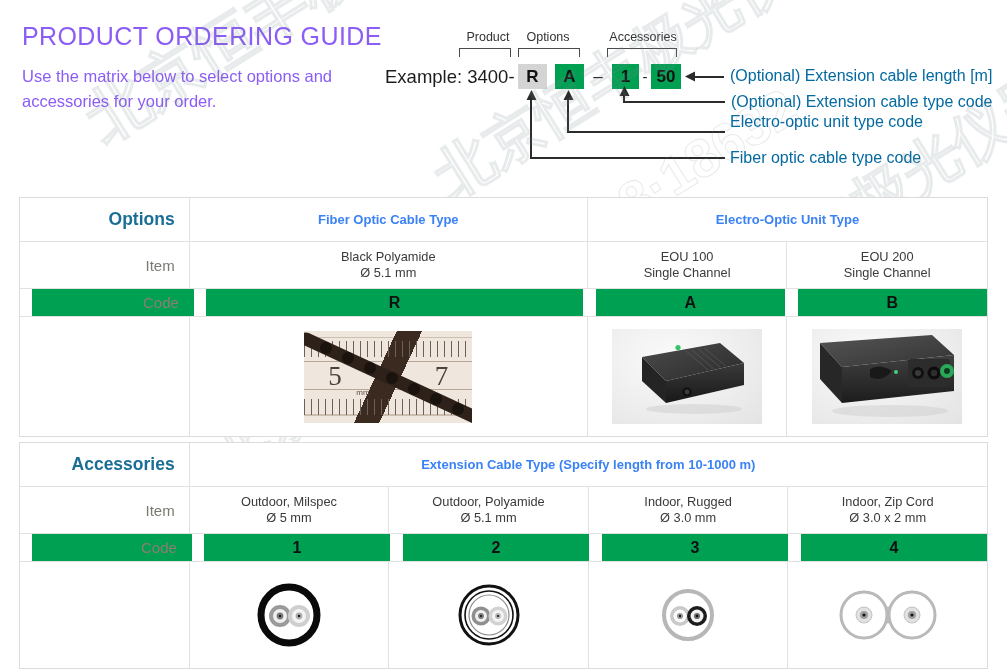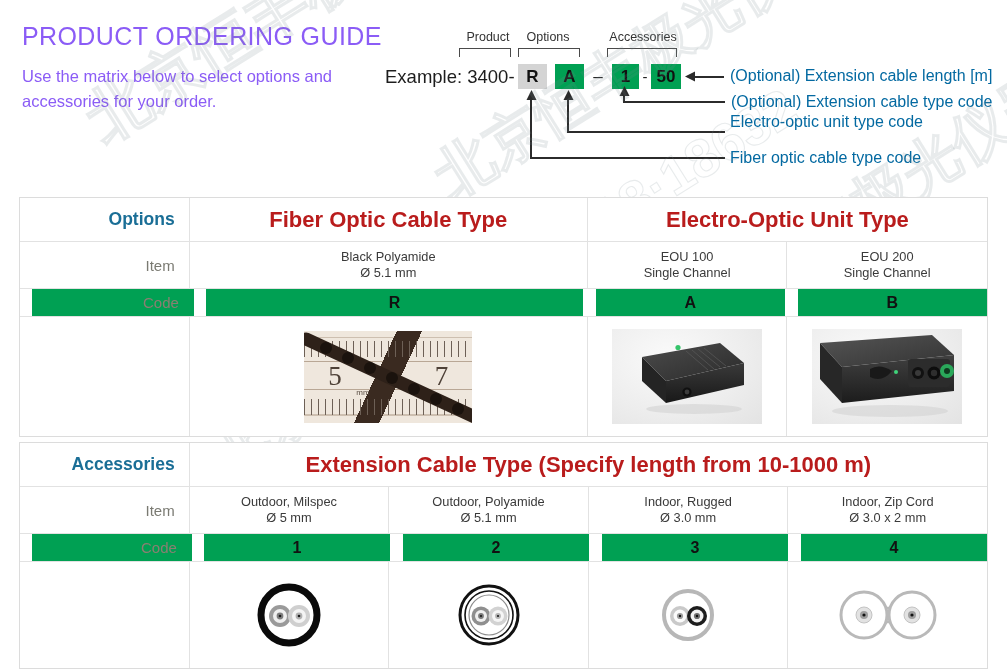--- a/index.html
+++ b/index.html
@@ -104,21 +104,21 @@
   .lbl-item {
     font-size: 15px; color: #7a7a72;
     justify-content: flex-end; padding-right: 14px;
   }
   .lbl-code {
     font-size: 15px; color: #8a7f72;
     justify-content: flex-end; padding-right: 14px;
     background: #00a053;
   }
   .hd {
-    font-size: 22px; font-weight: 700; color: #b91c1c; text-align: right;
+    font-size: 13px; font-weight: 700; color: #3b82f6; text-align: right;
   }
   .itm {
     font-size: 12.8px; color: #3a3a3a; line-height: 16px;
   }
   .code-g {
     background: #00a053; font-size: 16px; font-weight: 700; color: #111;
   }
   .pic { background: #fff; }
 
   

